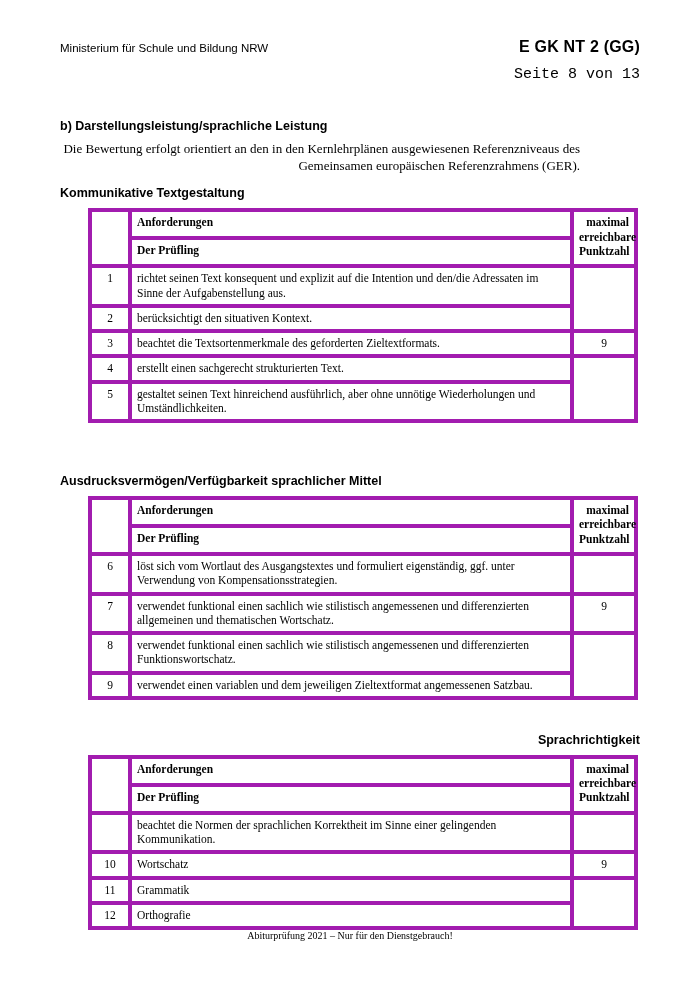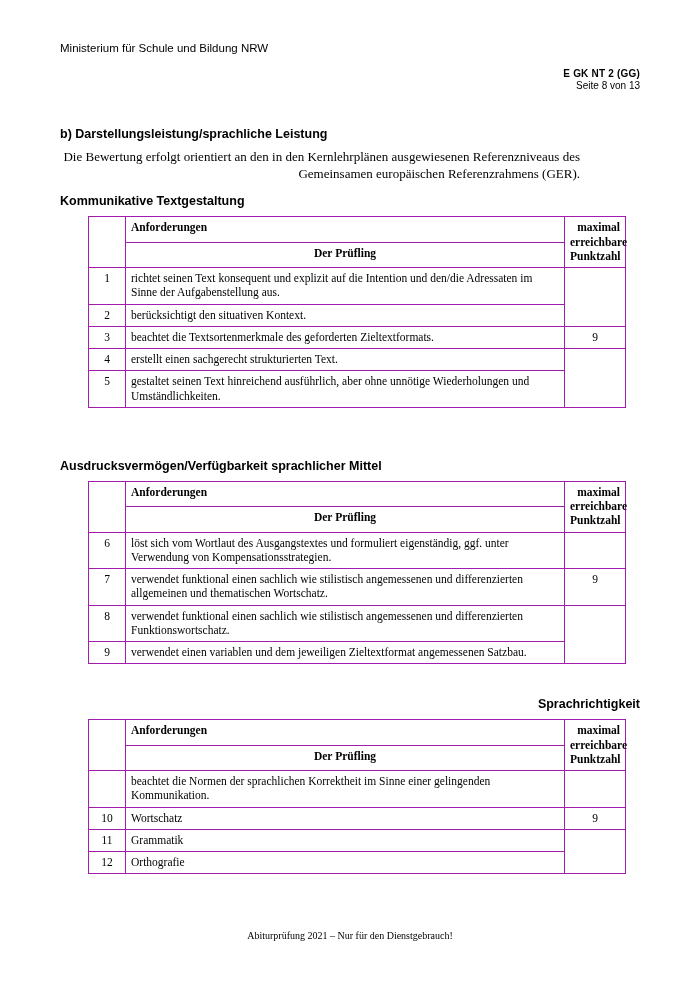--- a/index.html
+++ b/index.html
@@ -32,29 +32,28 @@
   .header-left {
     font-family: "Liberation Sans", sans-serif;
     font-size: 11.5px;
     padding-top: 4px;
   }
   .header-right {
     text-align: right;
   }
   .exam-code {
     font-family: "Liberation Sans", sans-serif;
-    font-size: 10px;
+    font-size: 16px;
     font-weight: bold;
     letter-spacing: 0.2px;
-    margin-top: 30px;
   }
   .page-num {
-    font-family: Liberation Sans, sans-serif;
-    font-size: 10px;
-    margin-top: 1px;
+    font-family: Liberation Mono, monospace;
+    font-size: 15px;
+    margin-top: 10px;
   }
   
   .h-b {
     font-family: "Liberation Sans", sans-serif;
     font-size: 12.5px;
     font-weight: bold;
     margin-top: 36px;
   }
   .intro {
     font-family: "Liberation Serif", serif;
@@ -75,21 +74,21 @@
   .h-sec.sec3 { margin-top: 33px; text-align: right; }
 
   
   table.crit {
     border-collapse: collapse;
     width: 520px;
     margin-left: 28px;
     table-layout: fixed;
   }
   table.crit td {
-    border: 1px solid #a21caf;
+    border: 4px solid #a21caf;
     vertical-align: top;
     font-family: "Liberation Serif", serif;
     font-size: 11.5px;
     line-height: 1.24;
     padding: 3px 5px 4px 5px;
   }
   td.num {
     width: 26px;
     text-align: center;
     vertical-align: top;
@@ -104,21 +103,20 @@
     font-size: 12.5px;
   }
   td.head-anf {
     font-weight: bold;
     font-size: 12px;
     height: 17px;
   }
   td.head-pruef {
     font-weight: bold;
     font-size: 12px;
-    text-align: center;
     height: 17px;
   }
   td.head-pts {
     text-align: right;
     font-family: "Liberation Serif", serif;
     font-size: 7px;
     font-weight: bold;
     line-height: 1.22;
     padding: 3px 2px;
     vertical-align: middle;

